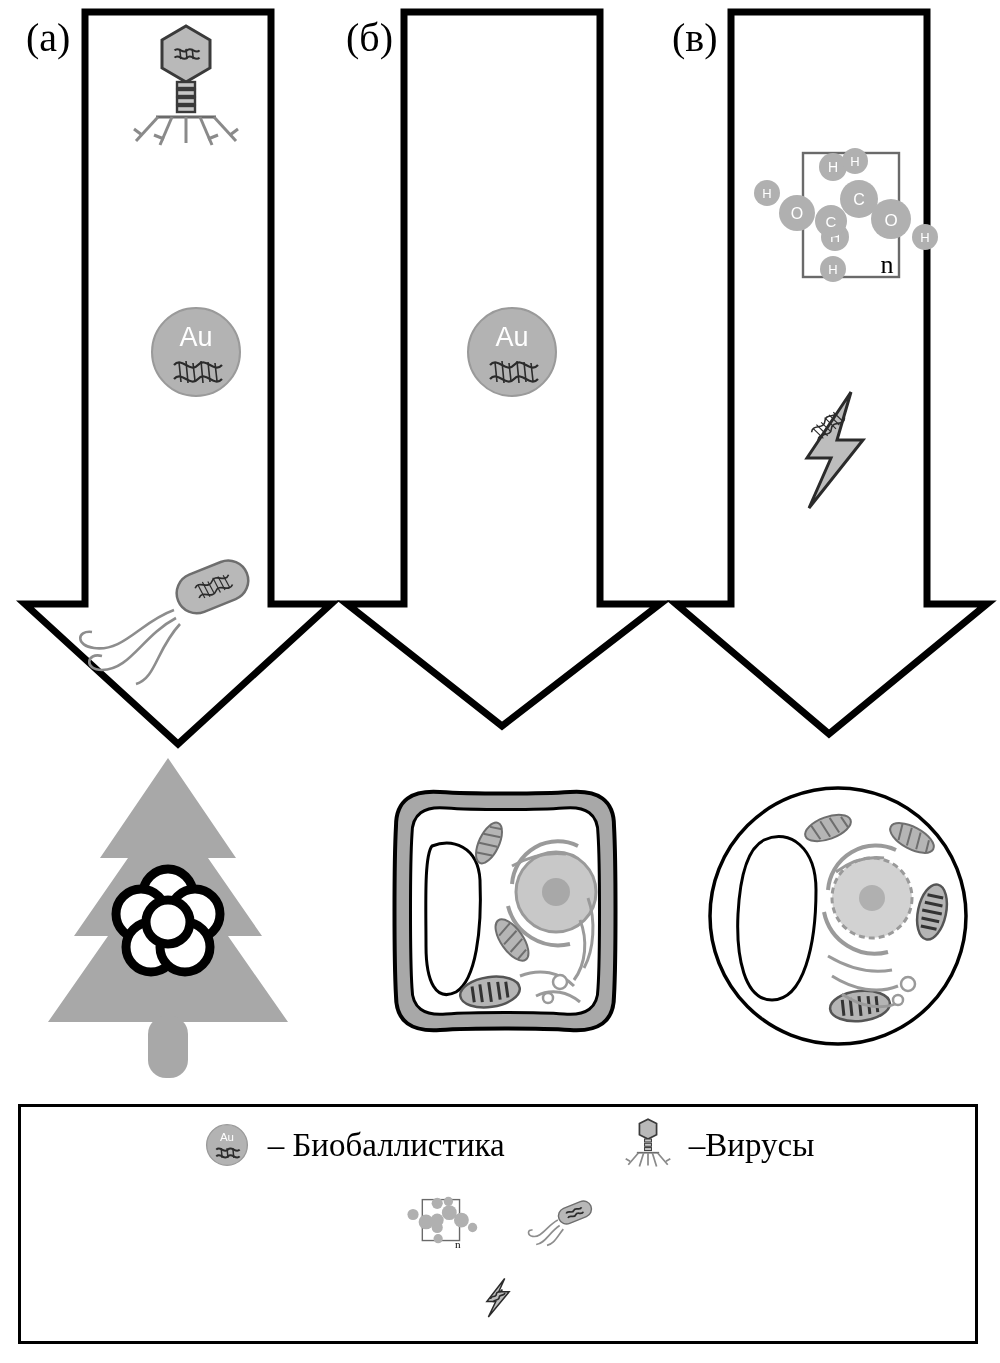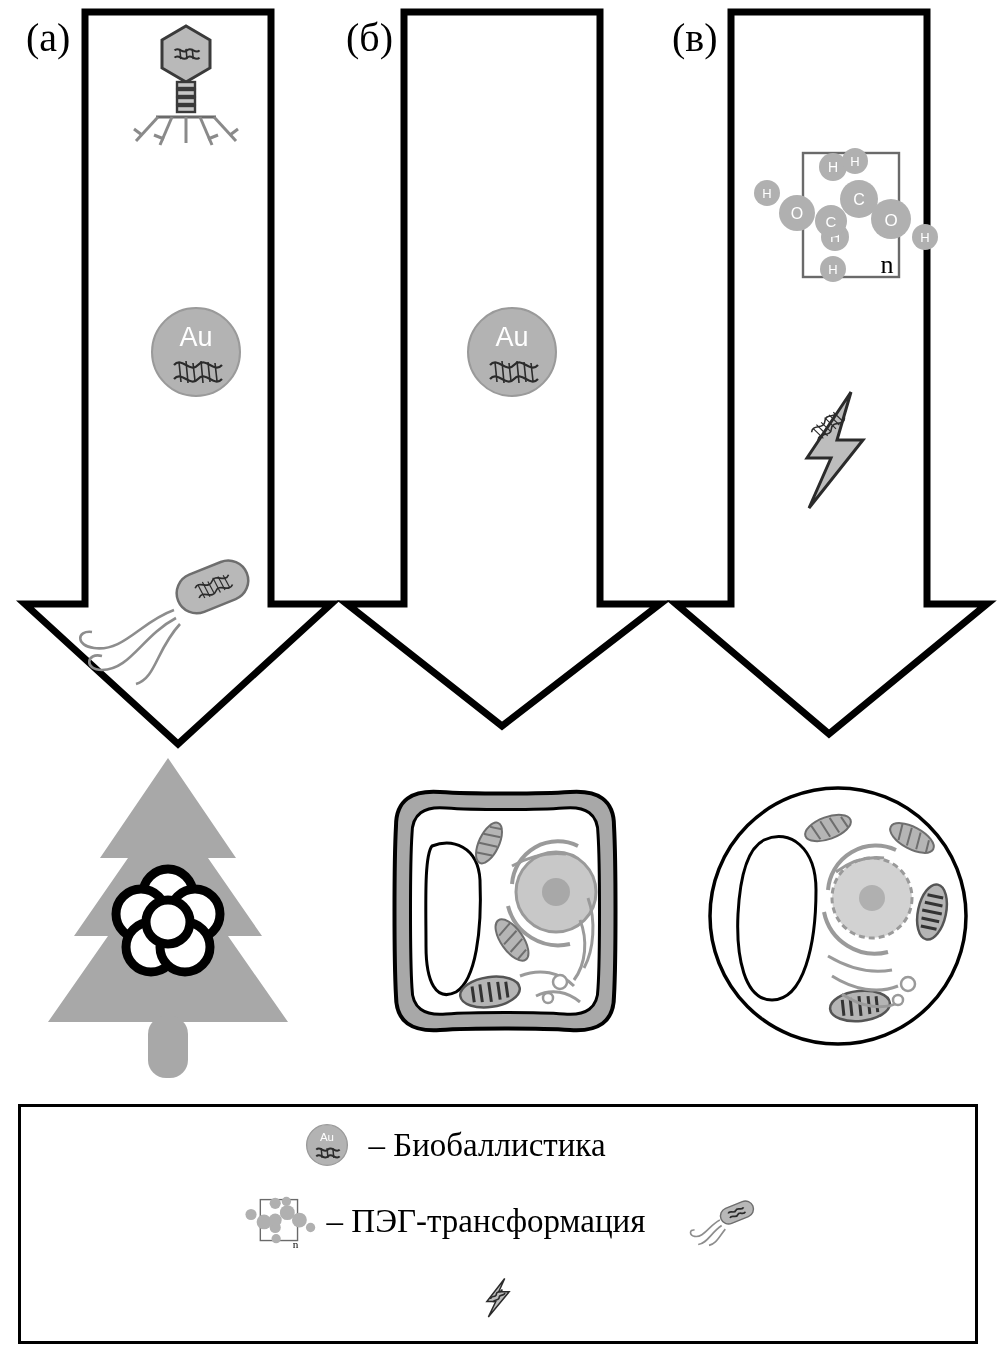--- a/index.html
+++ b/index.html
@@ -308,41 +308,53 @@
             <text x="35" y="27" text-anchor="middle" font-family="Liberation Sans, sans-serif" font-size="13" fill="#ffffff">Au</text>
             <g transform="translate(35,40) scale(0.55)">
               <path d="M-22 -7 C -14 -16, -6 2, 2 -7 C 10 -16, 18 2, 26 -7" fill="none" stroke="#2b2b2b" stroke-width="4"></path>
               <path d="M-22 7 C -14 -2, -6 16, 2 7 C 10 -2, 18 16, 26 7" fill="none" stroke="#2b2b2b" stroke-width="4"></path>
               <path d="M-12 -10 L -10 10 M0 -10 L 2 10 M12 -10 L 14 10" stroke="#2b2b2b" stroke-width="3"></path>
             </g>
           </svg>
         </div>
         <span class="legend-text">– Биобаллистика</span>
       </div>
+      <div class="legend-entry">
+        <div class="legend-icon">
+          <svg viewBox="0 0 70 62" width="60" height="56">
+            <path d="M25 6 L35 1 L45 6 L45 19 L35 24 L25 19 Z" fill="#b9b9b9" stroke="#3a3a3a" stroke-width="2"></path>
+            <rect x="31" y="24" width="8" height="3.5" fill="#c7c7c7" stroke="#3a3a3a" stroke-width="1.2"></rect>
+            <rect x="31" y="29" width="8" height="3.5" fill="#c7c7c7" stroke="#3a3a3a" stroke-width="1.2"></rect>
+            <rect x="31" y="34" width="8" height="3.5" fill="#c7c7c7" stroke="#3a3a3a" stroke-width="1.2"></rect>
+            <path d="M22 40 L48 40" stroke="#6a6a6a" stroke-width="2"></path>
+            <path d="M24 40 L12 54 M14 50 L9 47 M30 40 L25 56 M35 40 L35 55 M40 40 L45 56 M46 40 L58 54 M56 50 L61 47" stroke="#8a8a8a" stroke-width="2" fill="none"></path>
+          </svg>
+        </div>
+        <span class="legend-text">–Вирусы</span>
+      </div>
     </div>
 
     <div class="legend-row r2">
       <div class="legend-entry">
         <div class="legend-icon wide">
           <svg viewBox="0 0 86 62" width="80" height="58">
             <rect x="24" y="8" width="40" height="44" fill="none" stroke="#6a6a6a" stroke-width="1.5"></rect>
             <circle cx="14" cy="24" r="6" fill="#b0b0b0"></circle>
             <circle cx="28" cy="32" r="8" fill="#b0b0b0"></circle>
             <circle cx="40" cy="12" r="6" fill="#b0b0b0"></circle>
             <circle cx="40" cy="38" r="6" fill="#b0b0b0"></circle>
             <circle cx="41" cy="50" r="5" fill="#b0b0b0"></circle>
             <circle cx="40" cy="30" r="7" fill="#b0b0b0"></circle>
             <circle cx="53" cy="22" r="8" fill="#b0b0b0"></circle>
             <circle cx="52" cy="10" r="5" fill="#b0b0b0"></circle>
             <circle cx="66" cy="30" r="8" fill="#b0b0b0"></circle>
             <circle cx="78" cy="38" r="5" fill="#b0b0b0"></circle>
             <text x="62" y="60" text-anchor="middle" font-family="Liberation Serif, serif" font-size="12" fill="#000">n</text>
           </svg>
         </div>
-        <span class="legend-text">– ПЭГ-трансформация</span>
       </div>
       <div class="legend-entry">
         <div class="legend-icon wide">
           <svg viewBox="0 0 86 62" width="80" height="56">
             <g transform="translate(52,22) rotate(-22)">
               <rect x="-18" y="-9" width="38" height="18" rx="9" fill="#b8b8b8" stroke="#6e6e6e" stroke-width="1.6"></rect>
               <g transform="translate(0,0) scale(0.38)">
                 <path d="M-22 -7 C -14 -16, -6 2, 2 -7 C 10 -16, 18 2, 26 -7" fill="none" stroke="#2b2b2b" stroke-width="5"></path>
                 <path d="M-22 7 C -14 -2, -6 16, 2 7 C 10 -2, 18 16, 26 7" fill="none" stroke="#2b2b2b" stroke-width="5"></path>
               </g>

